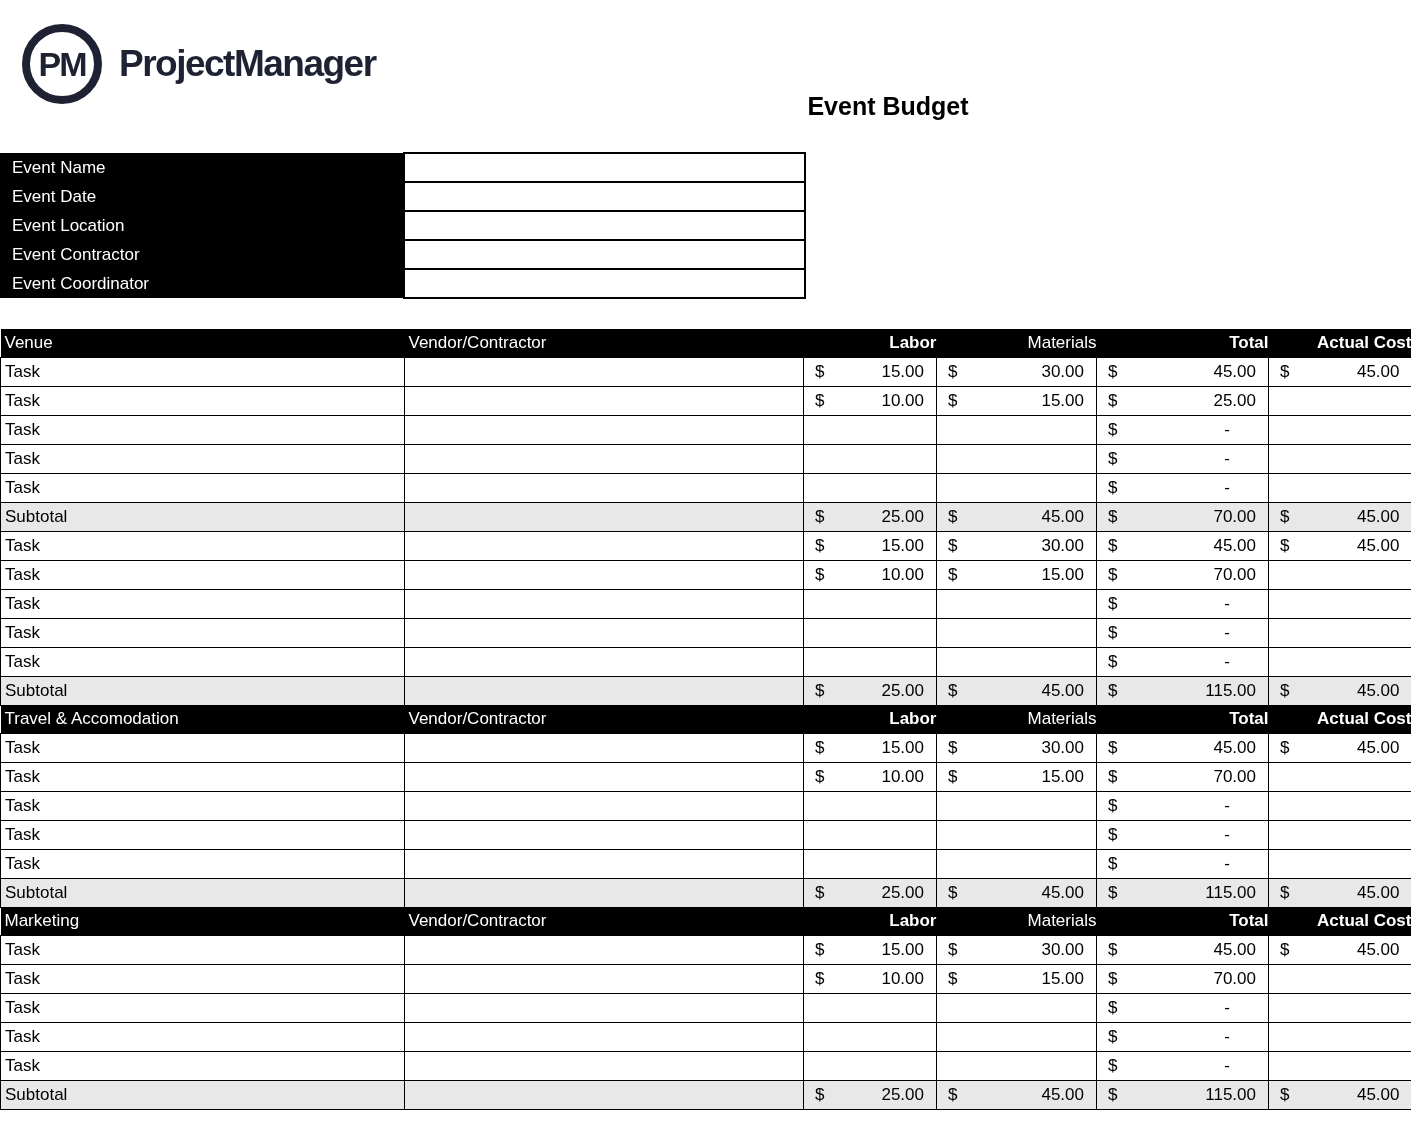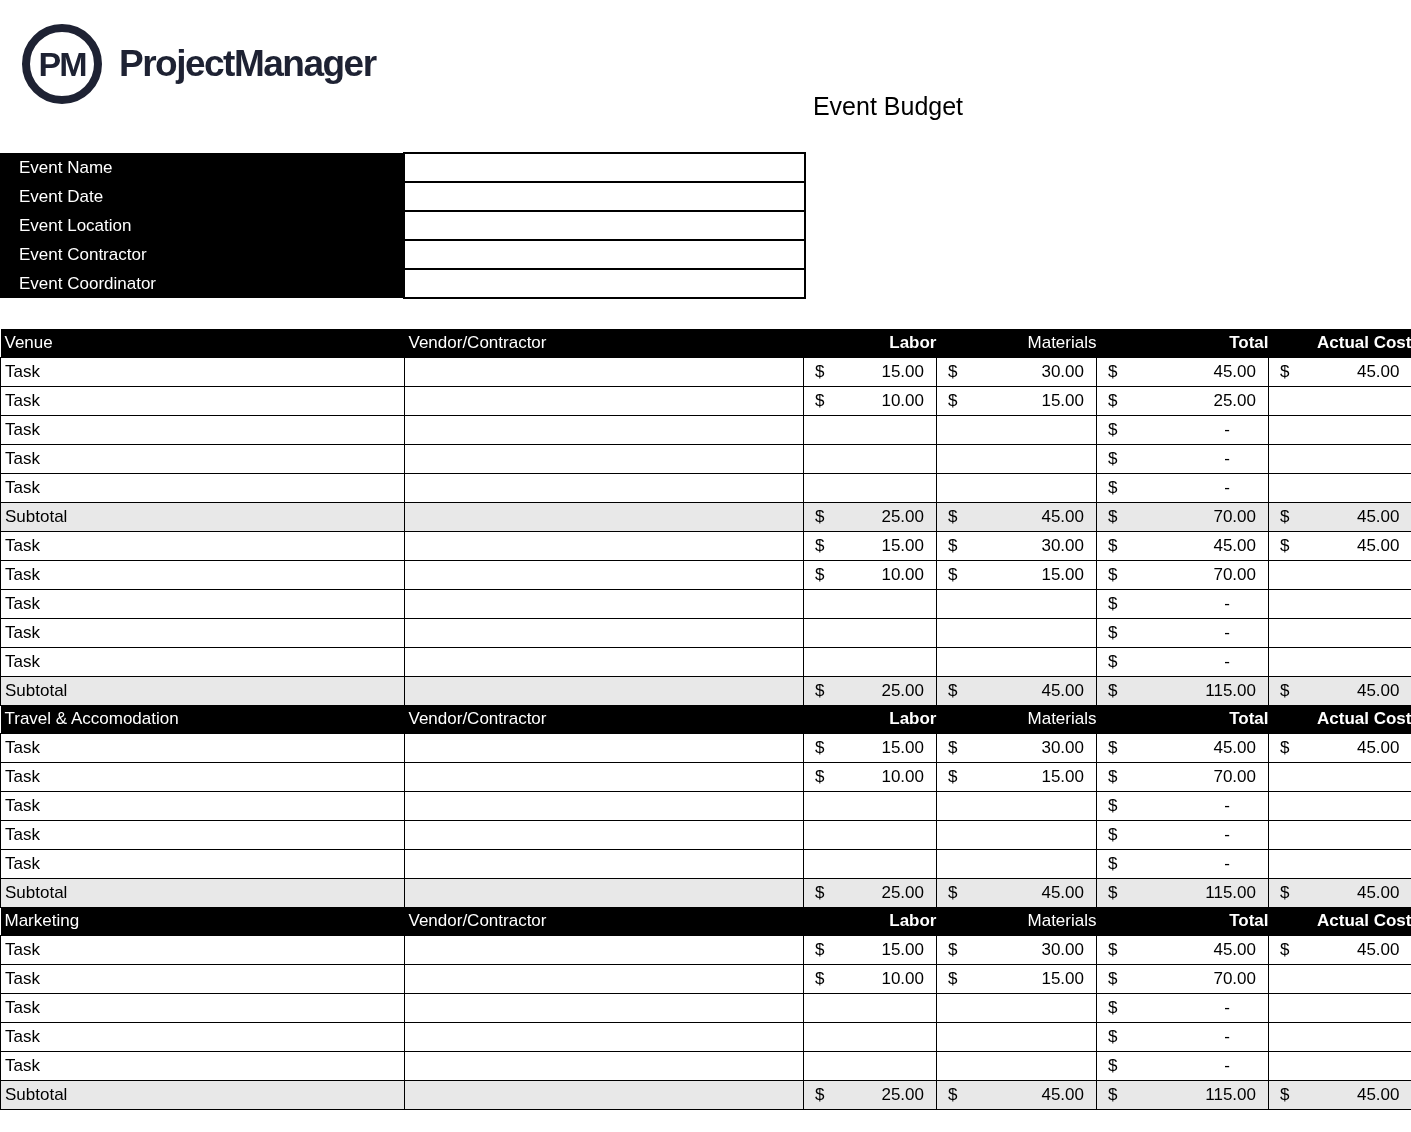--- a/index.html
+++ b/index.html
@@ -32,35 +32,35 @@
     margin-left: 17px;
     font-weight: 700; font-size: 37px;
     letter-spacing: -1.5px;
     color: var(--logo-color);
   }
 
   
   .page-title {
     position: absolute; top: 92px; left: 888px;
     transform: translateX(-50%);
-    font-size: 25px; font-weight: 400; color: #000;
+    font-size: 25px; font-weight: 700; color: #000;
     white-space: nowrap;
   }
 
   
   .info-table {
     position: absolute; top: 152px; left: 0;
     border-collapse: collapse;
   }
   .info-table td { height: 29px; font-size: 17px; }
   .info-table td.label {
     width: 404px;
     background: var(--header-bg);
     color: var(--header-text);
-    padding-left: 19px;
+    padding-left: 12px;
   }
   .info-table td.value {
     width: 401px;
     background: #fff;
     border: 2px solid var(--border-color);
   }
 
   
   .budget-table {
     position: absolute; top: 329px; left: 0;

